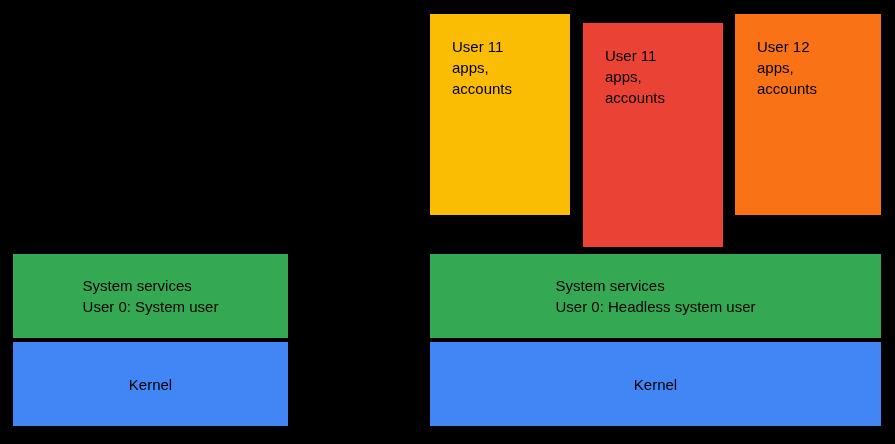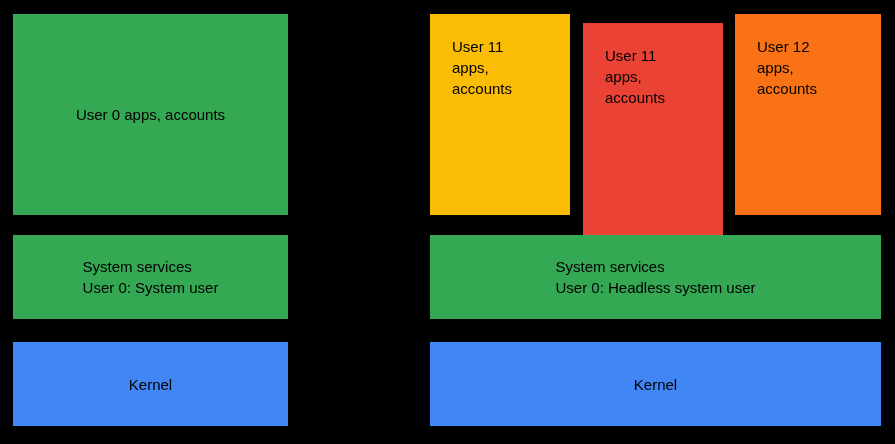--- a/index.html
+++ b/index.html
@@ -32,20 +32,21 @@
   .box.center {
     align-items: center;
     justify-content: center;
     text-align: center;
   }
   
   .box.blockcenter {
     align-items: center;
     justify-content: center;
     text-align: left;
+    margin-top: 19px;
   }
   
   .box.topleft {
     align-items: flex-start;
     justify-content: flex-start;
     text-align: left;
     padding: 22px 0 0 22px;
   }
   .label {
     display: block;
@@ -60,23 +61,20 @@
   #user12           { left: 735px; top: 14px;  width: 146px; height: 201px; background: #ff00ff; }
 
   #right-sys-svc    { left: 430px; top: 235px; width: 451px; height: 84px;  background: #34a853; }
   #right-kernel     { left: 430px; top: 342px; width: 451px; height: 84px;  background: #4285f4; }
 </style>
 </head>
 <body>
 
 <div id="diagram" style="background: rgb(0, 0, 0);">
 
-  <div class="box center" id="left-user-apps" style="background: rgb(52, 168, 83);">
-    <span class="label">User 0 apps, accounts</span>
-  </div>
 
   <div class="box blockcenter" id="left-sys-svc" style="background: rgb(52, 168, 83);">
     <span class="label">System services
 User 0: System user</span>
   </div>
 
   <div class="box center" id="left-kernel" style="background: rgb(66, 133, 244);">
     <span class="label">Kernel</span>
   </div>
 

